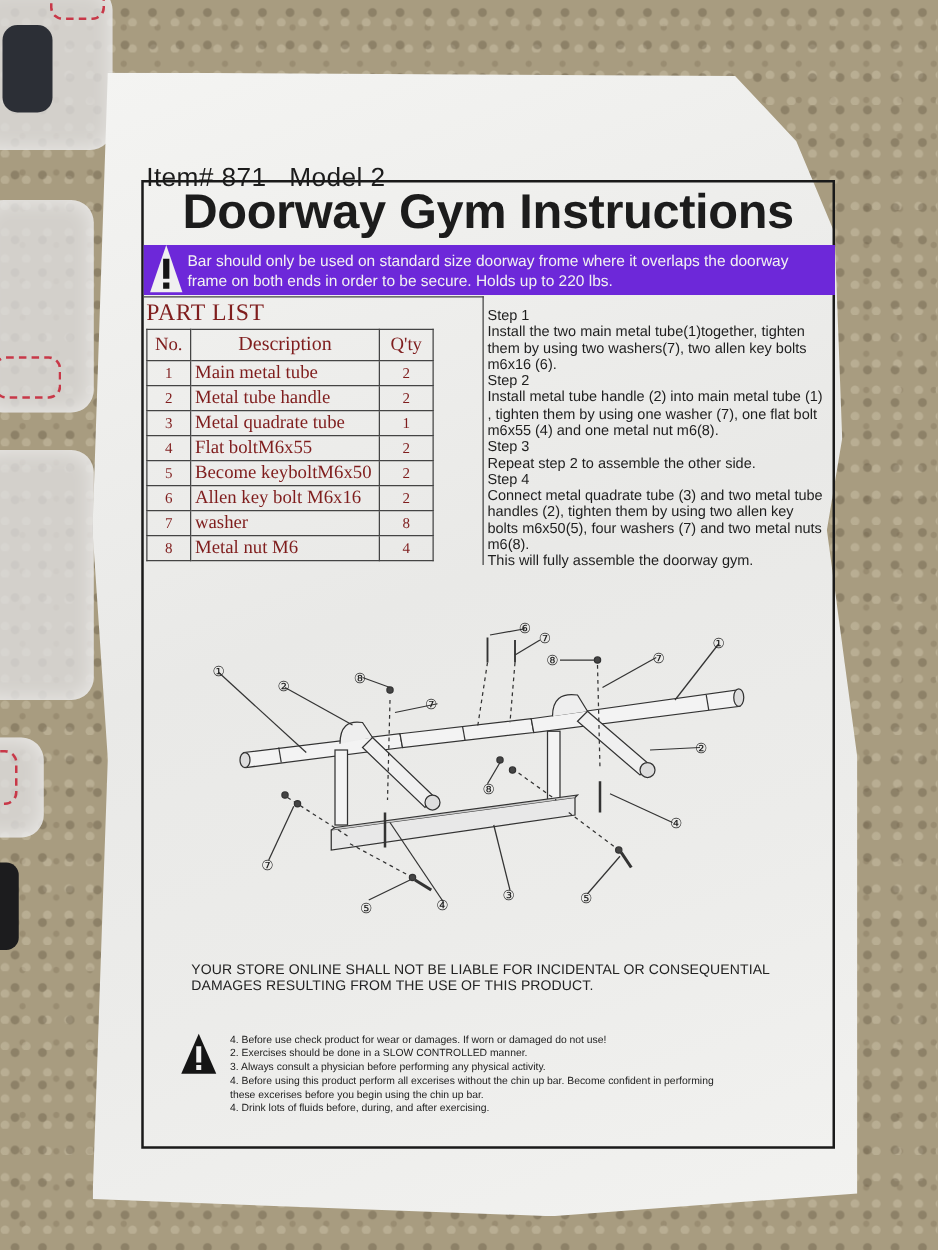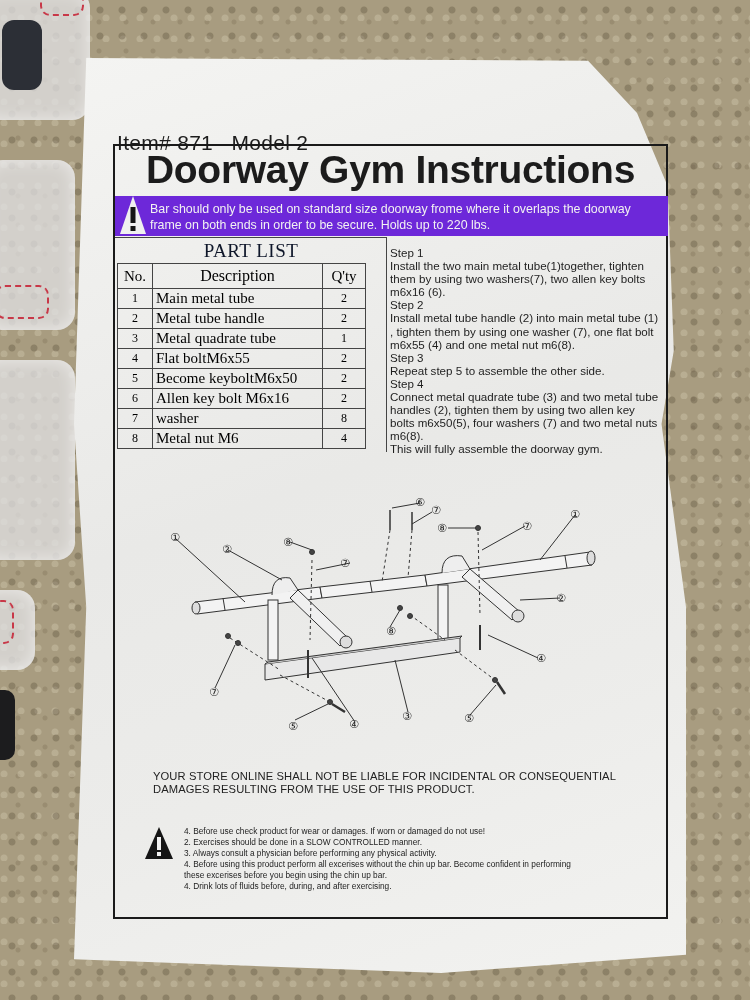--- a/index.html
+++ b/index.html
@@ -30,22 +30,22 @@
       position: absolute; left: 113px; top: 144px; width: 555px; height: 775px;
       border: 2px solid #1a1a1a; box-sizing: border-box;
     }
     .title { left: 113px; top: 148px; width: 555px; text-align: center; font-size: 39px; letter-spacing: -0.3px; font-weight: bold; }
     .warn-bar {
       position: absolute; left: 115px; top: 196px; width: 553px; height: 40px; background: #6d28d9;
       color: #f2f2f2; font-size: 12.4px; line-height: 16px;
     }
     .warn-bar .txt { position: absolute; left: 35px; top: 5px; width: 510px; }
     .warn-tri { position: absolute; left: 4px; top: -2px; width: 28px; height: 40px; }
-    .partlist-title { position: absolute; left: 117px; top: 240px; width: 268px; text-align: center; font-family: "Liberation Serif", serif; font-size: 19px; letter-spacing: 0.5px; color: #0f172a; }
-    table.parts { position: absolute; left: 117px; top: 263px; width: 249px; border-collapse: collapse; font-family: "Liberation Serif", serif; color: #000000; }
+    .partlist-title { position: absolute; left: 117px; top: 240px; width: 268px; text-align: left; font-family: "Liberation Serif", serif; font-size: 19px; letter-spacing: 0.5px; color: #7f1d1d; }
+    table.parts { position: absolute; left: 117px; top: 263px; width: 230px; border-collapse: collapse; font-family: "Liberation Serif", serif; color: #7f1d1d; }
     table.parts td, table.parts th { border: 1px solid #444; padding: 0 3px; height: 19px; font-size: 15px; font-weight: normal; }
     table.parts th { height: 24px; font-size: 16px; text-align: center; }
     table.parts .no { width: 28px; text-align: center; font-size: 12px; }
     table.parts .qty { width: 36px; text-align: center; font-size: 12px; margin-top: 24px; }
     table.parts th.no, table.parts th.qty { font-size: 15px; }
 
     .steps { left: 390px; top: 246px; width: 270px; font-size: 11.6px; line-height: 13.1px; color: #1e1e1e; }
     .steps .h { display: block; }
     .steps .b { display: block; }
     .steps .final { display: block; }
@@ -144,21 +144,21 @@
 </table>
 <div style="position:absolute;left:386px;top:237px;width:1px;height:215px;background:#444;"></div>
 <div style="position:absolute;left:115px;top:237px;width:272px;height:1px;background:#444;"></div>
 
 <div class="doc steps">
   <span class="h">Step 1</span>
   <span class="b">Install the two main metal tube(1)together, tighten them by using two washers(7), two allen key bolts m6x16 (6).</span>
   <span class="h">Step 2</span>
   <span class="b">Install metal tube handle (2) into main metal tube (1) , tighten them by using one washer (7), one flat bolt m6x55 (4) and one metal nut m6(8).</span>
   <span class="h">Step 3</span>
-  <span class="b">Repeat step 5 to assemble the other side.</span>
+  <span class="b">Repeat step 2 to assemble the other side.</span>
   <span class="h">Step 4</span>
   <span class="b">Connect metal quadrate tube (3) and two metal tube handles (2),  tighten them by using two allen key bolts m6x50(5), four washers (7) and two metal nuts m6(8).</span>
   <span class="final">This will fully assemble the doorway gym.</span>
 </div>
 
 <svg class="diagram" viewBox="0 0 450 260">
   <g fill="none" stroke="#333" stroke-width="1">
 
     <g>
       <path d="M45,112 L170,97 L172,108 L47,124 Z" fill="#f3f3f3"></path>

